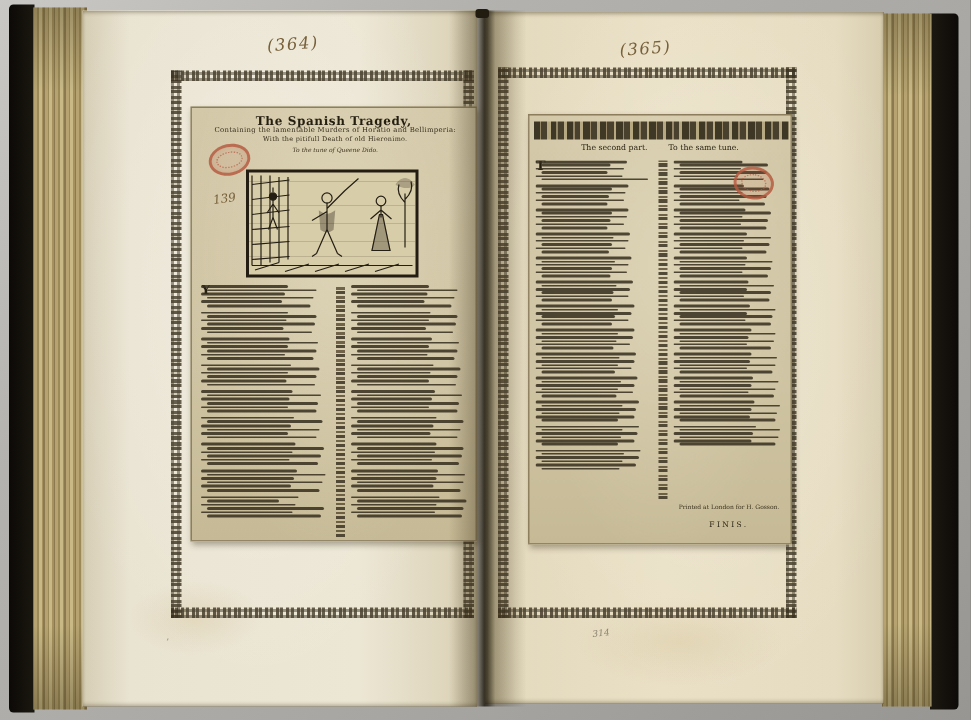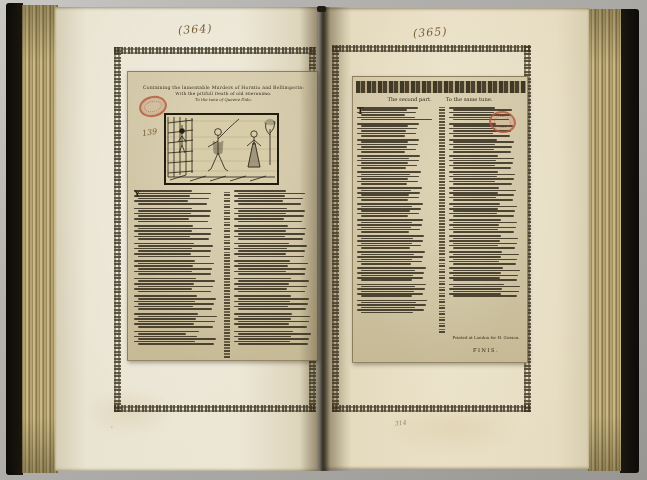--- a/index.html
+++ b/index.html
@@ -112,20 +112,21 @@
     <div class="abs hand pagenum" style="left:123px;top:16px;">(364)</div>
 
     <div class="abs orn" style="left:59px;top:40px;width:202px;height:7px;"></div>
     <div class="abs orn" style="left:59px;top:398px;width:202px;height:7px;"></div>
     <div class="abs orn-v" style="left:59px;top:40px;width:7px;height:365px;"></div>
     <div class="abs orn-v" style="left:254px;top:40px;width:7px;height:365px;"></div>
 
     <div class="abs pencil" style="left:56px;top:418px;">’</div>
 
     <div class="abs sheet sheet-left" style="left:72px;top:64px;width:191px;height:290px;">
+      <div class="abs bl-title" style="left:0;top:3px;width:100%;">The Spanish Tragedy,</div>
       <div class="abs bl-sub" style="left:4px;top:13px;width:183px;">Containing the lamentable Murders of Horatio and Bellimperia:</div>
       <div class="abs bl-sub" style="left:4px;top:19px;width:183px;font-size:4.3px;">With the pitifull Death of old Hieronimo.</div>
       <div class="abs bl-tune" style="left:4px;top:24.5px;width:183px;">To the tune of Queene Dido.</div>
 
       <div class="abs stamp" style="left:11px;top:24px;width:28px;height:21px;transform:rotate(-12deg);">
         <div class="stamp-inner"></div>
       </div>
       <div class="abs hand" style="left:14px;top:56px;font-size:8px;transform:rotate(-8deg);">139</div>
 
       <div class="abs woodcut" style="left:36px;top:41px;width:115px;height:72px;">

